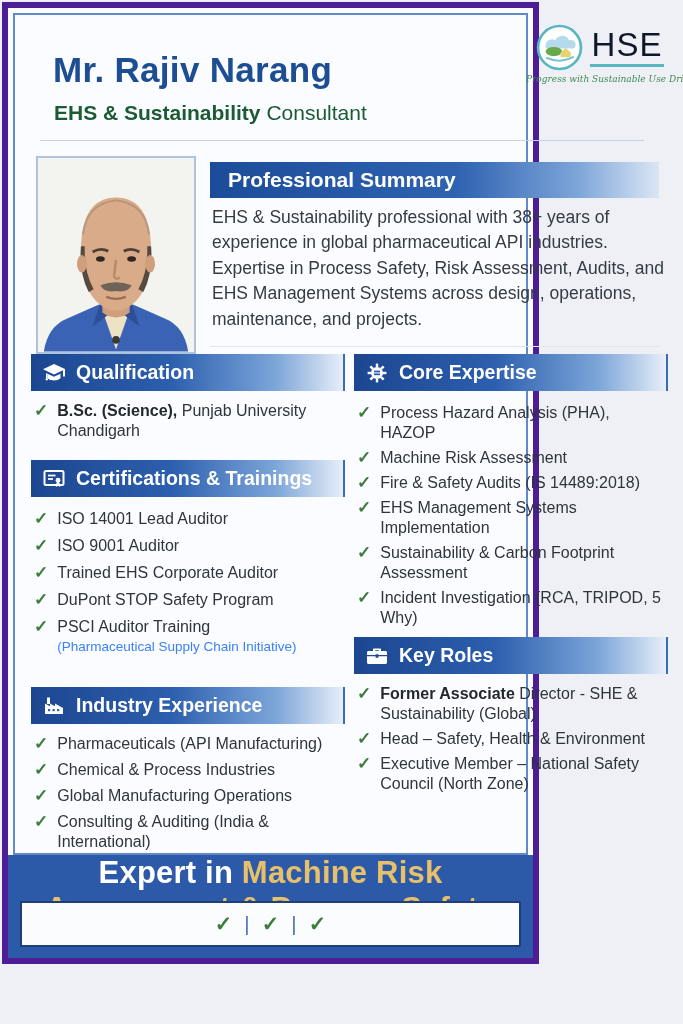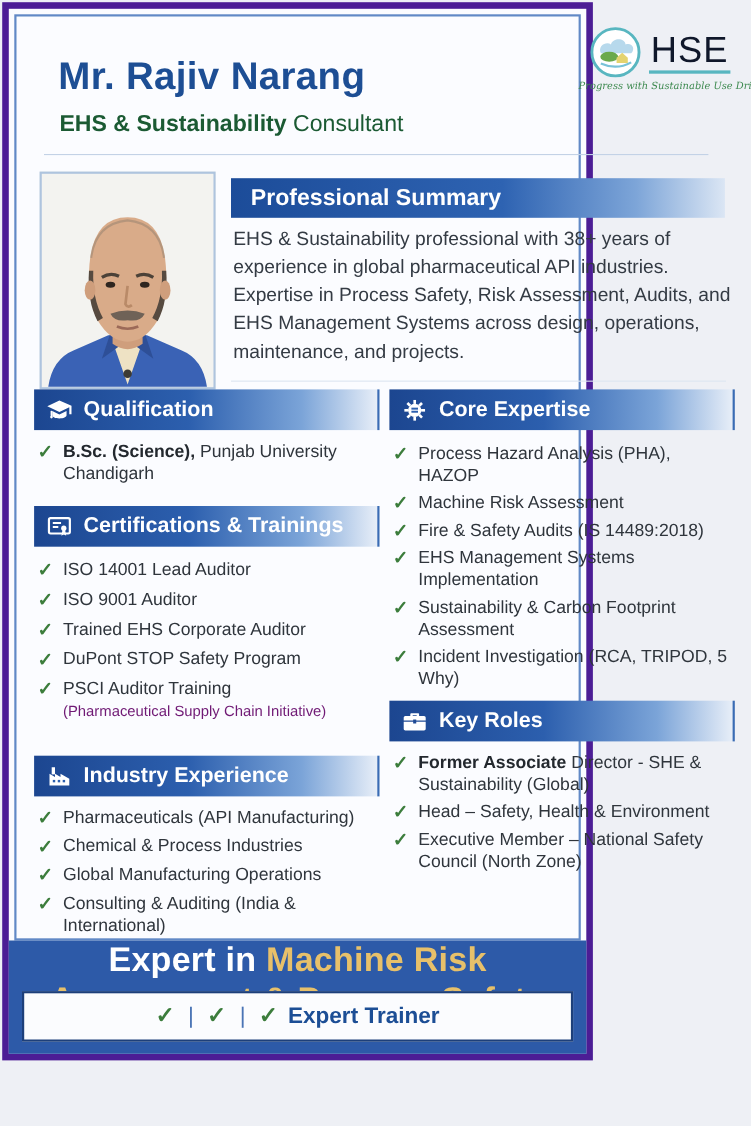--- a/index.html
+++ b/index.html
@@ -34,21 +34,21 @@
   .col-right{left:346px;}
   .sec-bar{height:37px;box-sizing:border-box;border-right:2px solid #3a6cb4;
            background:linear-gradient(90deg,#1c4690,#2c5fae 45%,#7ba4d8 78%,#e7eef8 100%);
            display:flex;align-items:center;gap:10px;padding-left:11px;color:#fff;font-size:19.5px;font-weight:bold;}
   .sec-icon{width:24px;height:24px;display:flex;flex:0 0 auto;}
   .sec-icon svg{width:100%;height:100%;}
   .items{margin:10px 0 0 0;padding:0;list-style:none;}
   .item{display:flex;gap:9px;margin:0 0 5px 3px;font-size:16px;line-height:20px;color:#2f353c;}
   .check{color:#3c7d3c;font-weight:bold;font-size:17px;line-height:20px;flex:0 0 auto;}
   .item .b{font-weight:bold;color:#23282e;}
-  .item .sub{font-size:13.5px;line-height:17px;color:#701a75;margin-top:1px;}
+  .item .sub{font-size:13.5px;line-height:17px;color:#3b82f6;margin-top:1px;}
   .sec-certifications{margin-top:19px;}
   .sec-certifications .items{margin-top:12px;}
   .sec-certifications .item{margin-bottom:7px;}
   .sec-industry{margin-top:32px;}
   .sec-industry .item{margin-bottom:6px;}
   .sec-expertise .items{margin-top:12px;}
   .sec-roles{margin-top:9px;}
 
   
   .banner{position:absolute;left:0;right:0;bottom:0;height:103px;background:#2d5aa8;}
@@ -328,17 +328,16 @@
     <div class="banner">
       <div class="banner-title">
         <span>Expert in </span><span class="gold">Machine Risk Assessment &amp; Process Safety</span>
       </div>
       <div class="banner-box">
           <span class="check">✓</span>
           <span class="sep">|</span>
           <span class="check">✓</span>
           <span class="sep">|</span>
           <span class="check">✓</span>
-          <span>Expert Trainer</span>
         </div>
     </div>
   </div>
 </div>
 
 </body></html>

